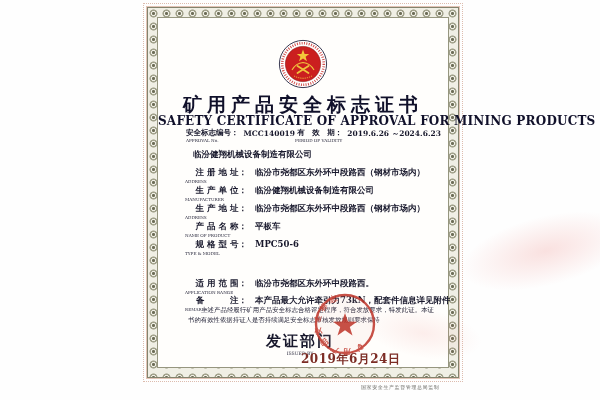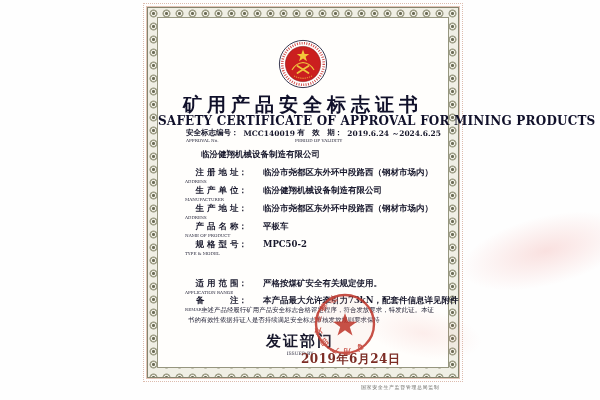--- a/index.html
+++ b/index.html
@@ -37,21 +37,21 @@
     position:absolute;left:28px;right:8px;top:110px;display:flex;align-items:flex-start;
   }
   .lblock .zh{display:block;font-size:7.5px;font-weight:bold;white-space:nowrap;text-align:right;}
   .lblock .en{display:block;font-size:4.2px;color:#2a2a3e;margin-top:0px;white-space:nowrap;}
   .approval-row .val{font-size:7.5px;font-weight:bold;margin:1px 0 0 5px;white-space:nowrap;}
   .approval-row .spacer{flex:1;}
   
   .frow{position:absolute;left:27px;right:8px;display:flex;align-items:flex-start;}
   .frow .lblock{width:62px;flex:none;}
   .frow .zh{font-size:8.5px;}
-  .frow .val{font-size:8.5px;font-weight:bold;margin-left:16px;white-space:nowrap;}
+  .frow .val{font-size:8.5px;font-weight:bold;margin-left:8px;white-space:nowrap;}
   .declaration{
     position:absolute;left:30px;right:14px;top:288px;
     font-size:6.4px;line-height:1.5;text-align:justify;text-indent:13px;color:#1b1b30;
   }
   .issued{position:absolute;left:100px;top:314px;width:84px;text-align:center;}
   .issued .zh{font-size:15px;font-weight:bold;letter-spacing:2px;}
   .issued .en{font-size:4.6px;color:#2a2a3e;}
   .seal{position:absolute;left:155px;top:274px;width:64px;height:64px;opacity:.88;}
   .seal-date{
     position:absolute;left:143px;top:333px;font-size:12px;font-weight:bold;
@@ -98,21 +98,21 @@
       <span class="lblock">
         <span class="zh">安全标志编号：</span>
         <span class="en">APPROVAL No.</span>
       </span>
       <span class="val">MCC140019</span>
       <span class="spacer"></span>
       <span class="lblock">
         <span class="zh">有　效　期：</span>
         <span class="en">PERIOD OF VALIDITY</span>
       </span>
-      <span class="val">2019.6.24 ～2024.6.25</span>
+      <span class="val">2019.6.26 ～2024.6.23</span>
       <span class="spacer"></span>
     </div>
 
     <div class="frow" style="top:131px">
       <span class="val">临汾健翔机械设备制造有限公司</span>
     </div>
     <div class="frow" style="top:149px">
       <span class="lblock">
           <span class="zh">注 册 地 址：</span>
           <span class="en">ADDRESS</span>
@@ -138,28 +138,28 @@
           <span class="zh">产 品 名 称：</span>
           <span class="en">NAME OF PRODUCT</span>
         </span>
       <span class="val">平板车</span>
     </div>
     <div class="frow" style="top:221px">
       <span class="lblock">
           <span class="zh">规 格 型 号：</span>
           <span class="en">TYPE &amp; MODEL</span>
         </span>
-      <span class="val">MPC50-2</span>
+      <span class="val">MPC50-6</span>
     </div>
     <div class="frow" style="top:260px">
       <span class="lblock">
           <span class="zh">适 用 范 围：</span>
           <span class="en">APPLICATION RANGE</span>
         </span>
-      <span class="val">严格按煤矿安全有关规定使用。</span>
+      <span class="val">临汾市尧都区东外环中段路西。</span>
     </div>
     <div class="frow" style="top:277px">
       <span class="lblock">
           <span class="zh">备　　　注：</span>
           <span class="en">REMARKS</span>
         </span>
       <span class="val">本产品最大允许牵引力73kN，配套件信息详见附件</span>
     </div>
 
     <div class="declaration">上述产品经履行矿用产品安全标志合格评定程序，符合发放要求，特发此证。本证书的有效性依据持证人是否持续满足安全标志审核发放规则要求保持</div>

